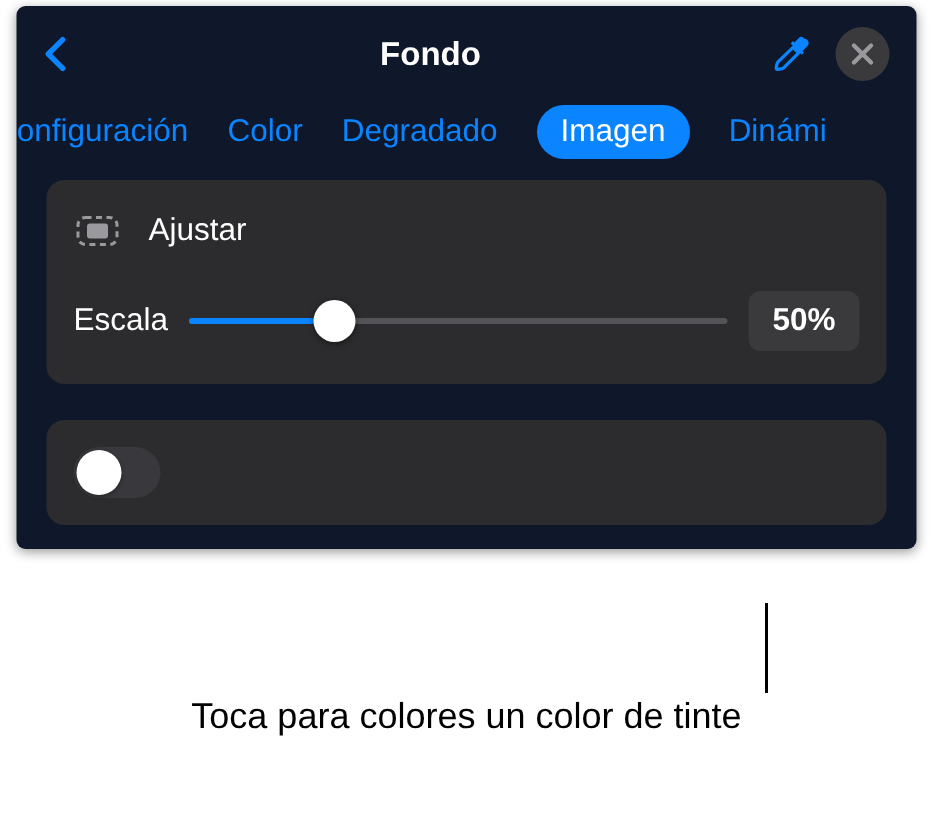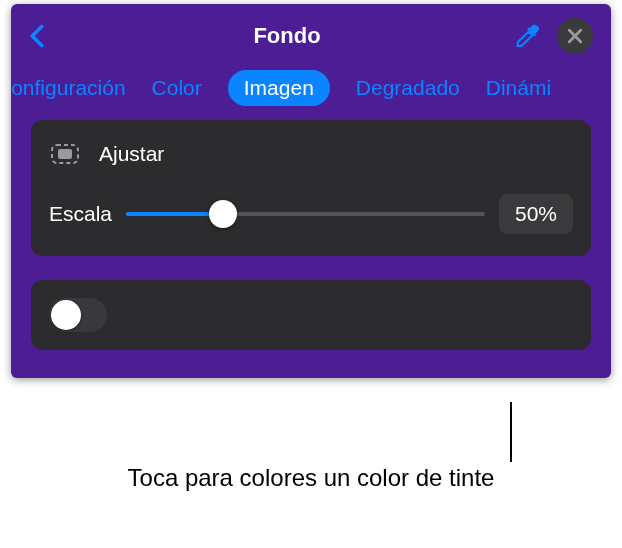--- a/index.html
+++ b/index.html
@@ -4,27 +4,27 @@
   <style>
     * { margin: 0; padding: 0; box-sizing: border-box; }
     body {
       font-family: -apple-system, BlinkMacSystemFont, "Helvetica Neue", sans-serif;
       background: #fff;
       width: 622px;
       height: 548px;
       position: relative;
     }
     .panel {
-      background: #4c1d95;
+      background: #0f172a;
       border-radius: 6px;
       box-shadow: 0 2px 8px rgba(0,0,0,0.4);
       width: 600px;
       margin: 4px auto 0;
       overflow: hidden;
-      padding-bottom: 28px;
+      padding-bottom: 16px;
     }
     .header {
       display: flex;
       align-items: center;
       justify-content: space-between;
       padding: 14px 18px 10px;
     }
     .back-chev { width: 30px; display:flex; align-items:center; }
     .back-chev svg { width: 16px; height: 24px; }
     .title {
@@ -89,21 +89,21 @@
     }
     .thumb {
       position:absolute; width:28px; height:28px;
       background:#fff; border-radius:50%;
       top:50%; transform:translate(-50%,-50%);
       box-shadow:0 1px 4px rgba(0,0,0,0.5);
     }
     .scale-value {
       background:#3a3a3c; color:#fff;
       padding: 8px 16px; border-radius: 8px;
-      font-size: 21px; min-width:70px; text-align:center;
+      font-size: 21px; min-width:70px; text-align:center;font-weight:bold;
     }
     .overlay-group {
       background:#2c2c2e;
       margin: 24px 20px 0;
       border-radius: 12px;
       display:flex; align-items:center;
       padding: 18px 18px;
       justify-content: space-between;
     }
     .overlay-label { color:#fff; font-size: 21px; }
@@ -155,22 +155,22 @@
         <svg viewBox="0 0 14 14">
           <path d="M2 2 L12 12 M12 2 L2 12" stroke="#9a9a9e" stroke-width="2.5" stroke-linecap="round"></path>
         </svg>
       </div>
     </div>
   </div>
 
   <div class="tabs">
     <div class="tab">econfiguración</div>
     <div class="tab">Color</div>
+    <div class="tab">Degradado</div>
     <div class="tab active">Imagen</div>
-    <div class="tab">Degradado</div>
     <div class="tab">Dinámi</div>
   </div>
 
   <div class="group">
     <div class="row sep">
       <div class="fill-icon">
         <svg viewBox="0 0 30 30">
           <rect x="2" y="6" width="26" height="18" rx="5" fill="none" stroke="#9a9a9e" stroke-width="2" stroke-dasharray="4 3"></rect>
           <rect x="8" y="10" width="14" height="10" rx="2" fill="#9a9a9e"></rect>
         </svg>

